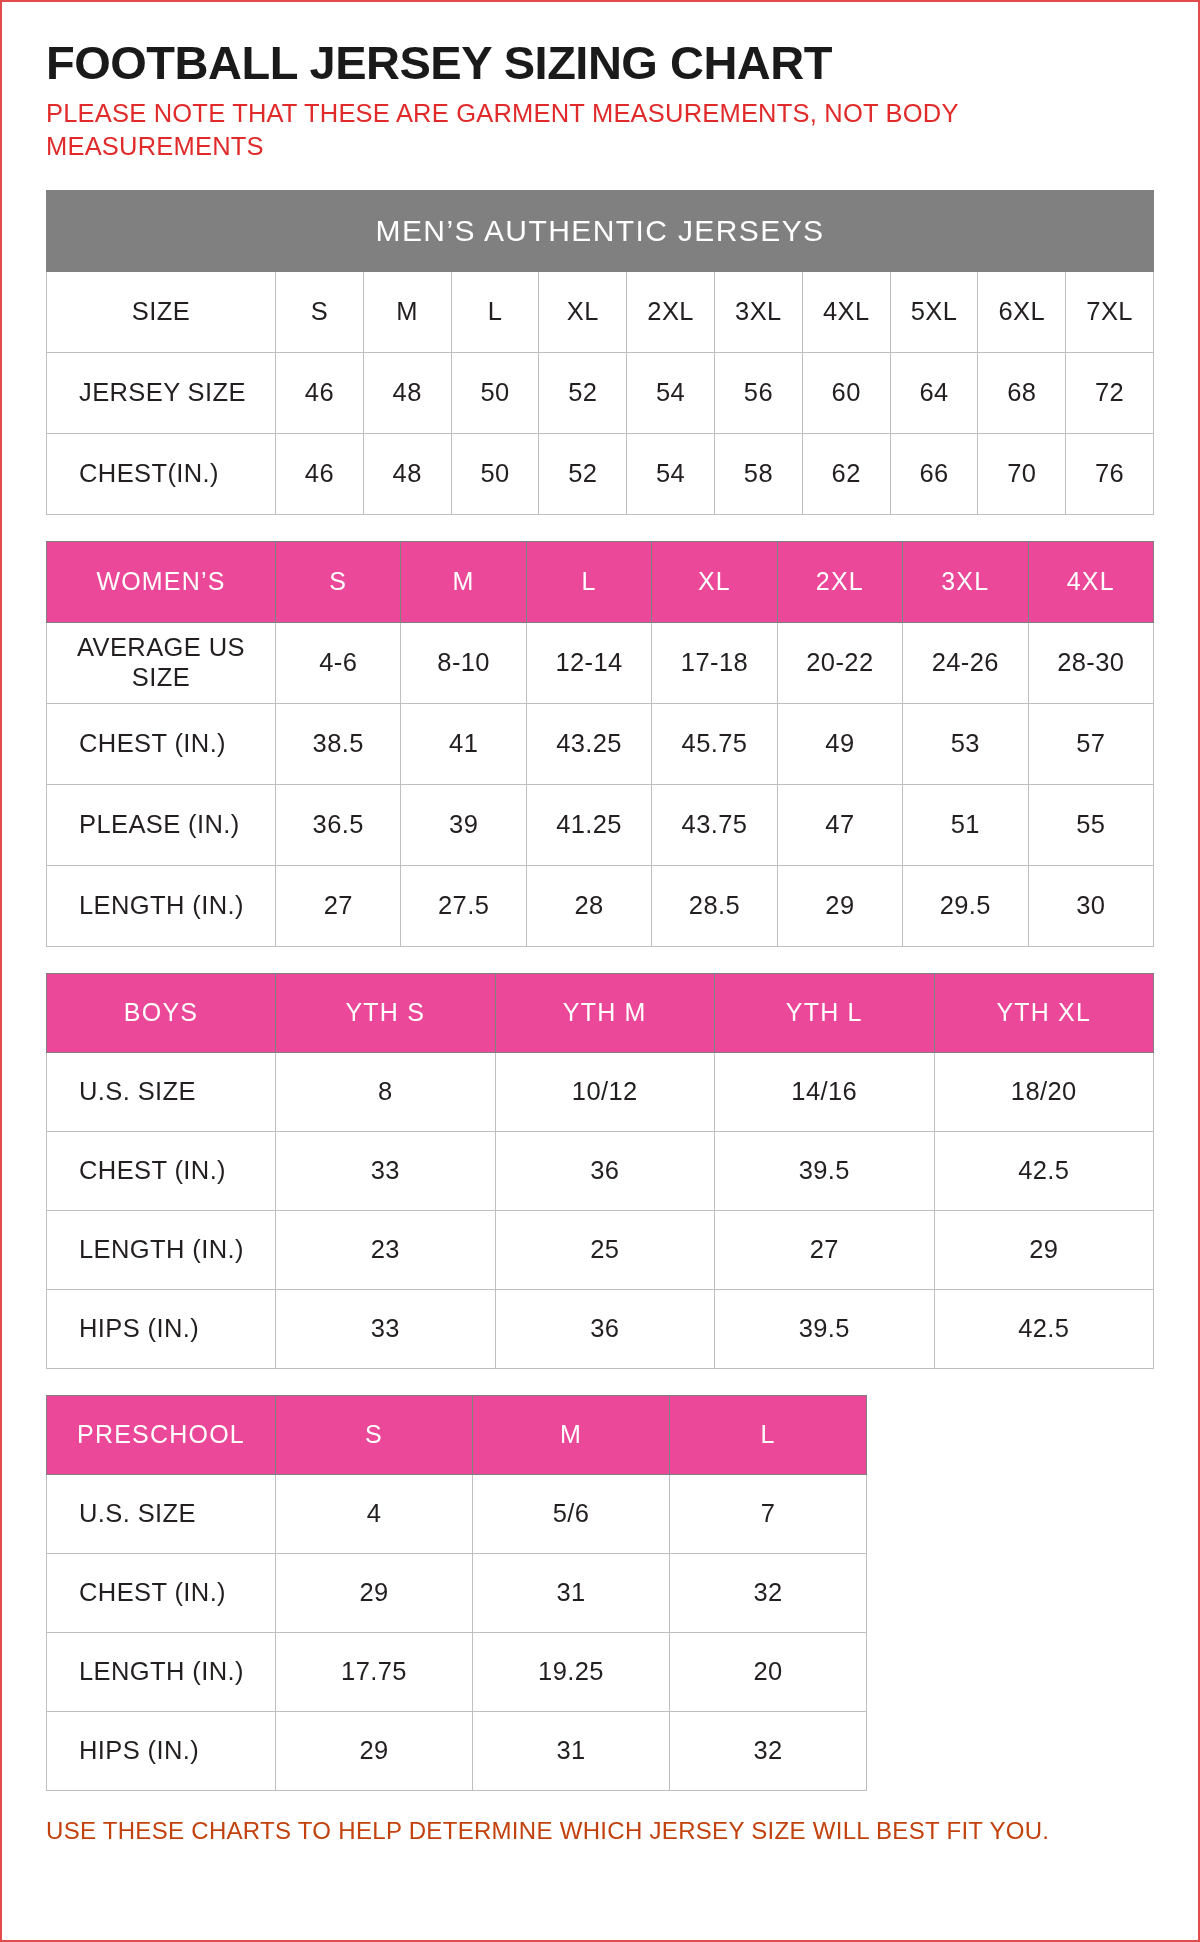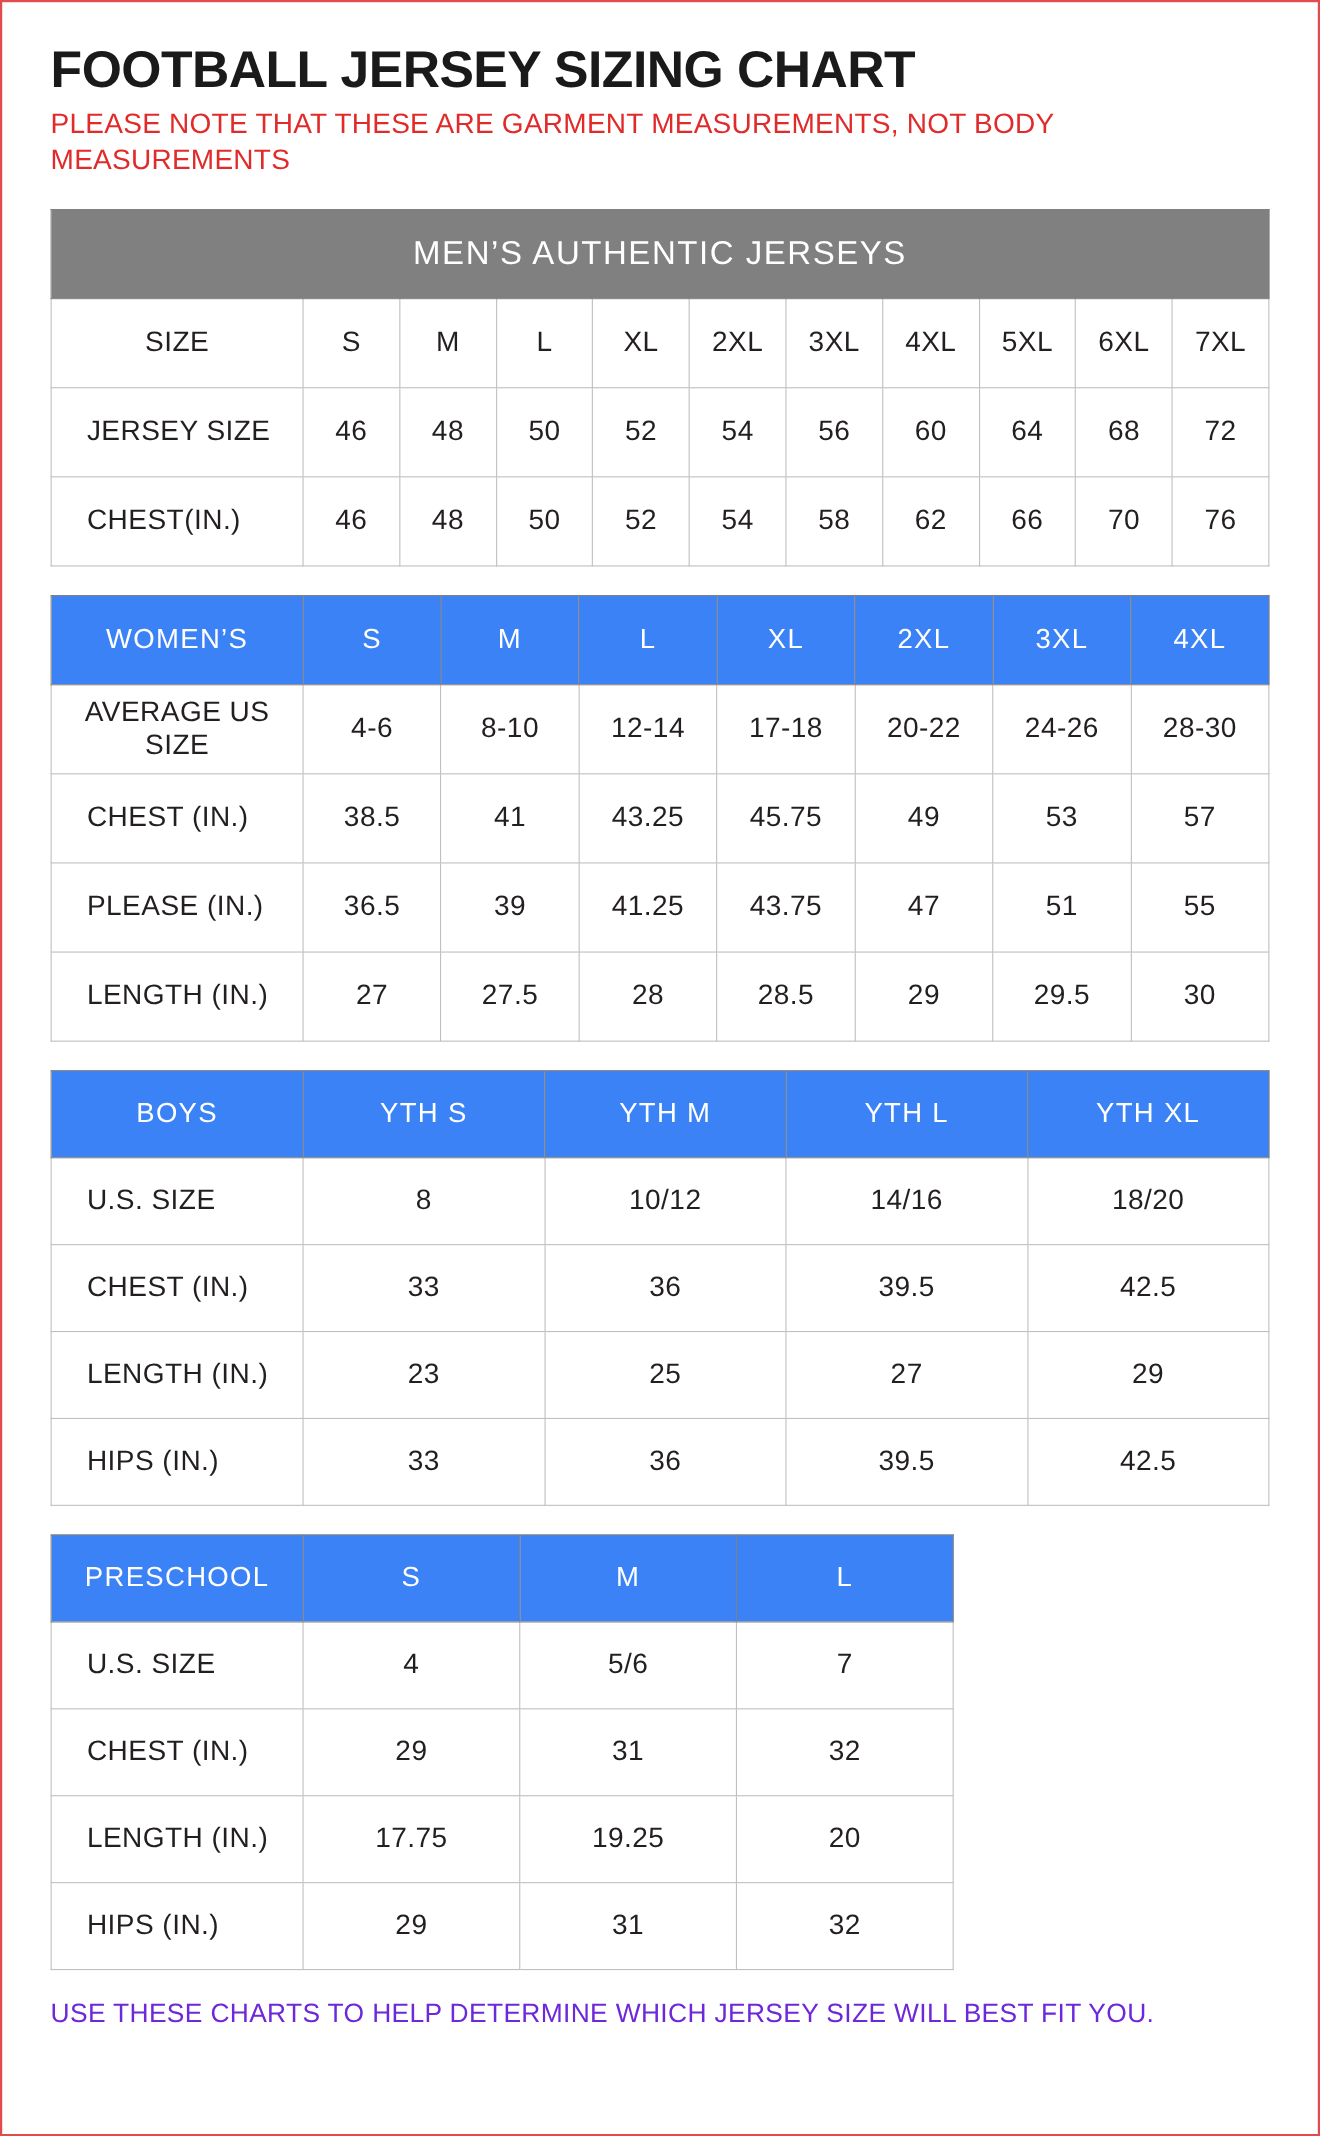--- a/index.html
+++ b/index.html
@@ -56,21 +56,21 @@
   }
   .banner {
     background: #808080;
     color: #ffffff;
     font-size: 30px;
     letter-spacing: 1.4px;
     height: 84px;
     border: 1.5px solid #808080;
   }
   .hdr-grey {
-    background: #3b82f6;
+    background: #ec4899;
     color: #ffffff;
     font-size: 25px;
     letter-spacing: 1.2px;
     border: 1.5px solid #808080;
     height: 86px;
   }
   .rowlabel {
     text-align: left;
     padding-left: 32px;
     font-size: 25px;
@@ -96,21 +96,21 @@
 
   
   .t-boys col.c0 { width: 229px; }
 
   
   .t-pre col.c0 { width: 229px; }
   .t-pre col.cL { width: 197px; }
   .t-pre col.cRest { width: auto; }
 
   .footer-note {
-    color: #6d28d9;
+    color: #c2410c;
     font-size: 24px;
     letter-spacing: 0.3px;
     margin-top: 12px;
     margin-bottom: 6px;
   }
   .t-men td { height: 80px; }
   .t-women td { height: 80px; }
   .t-boys td { height: 78px; }
   .t-pre td { height: 78px; }
   .t-pre .hdr-grey { height: 78px; }

